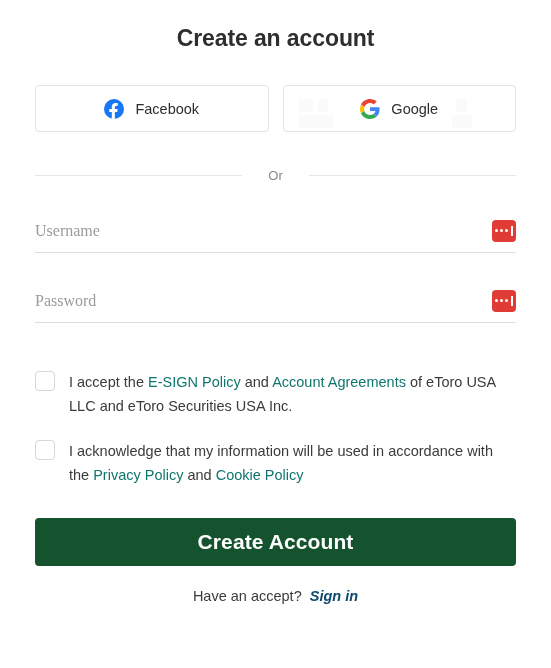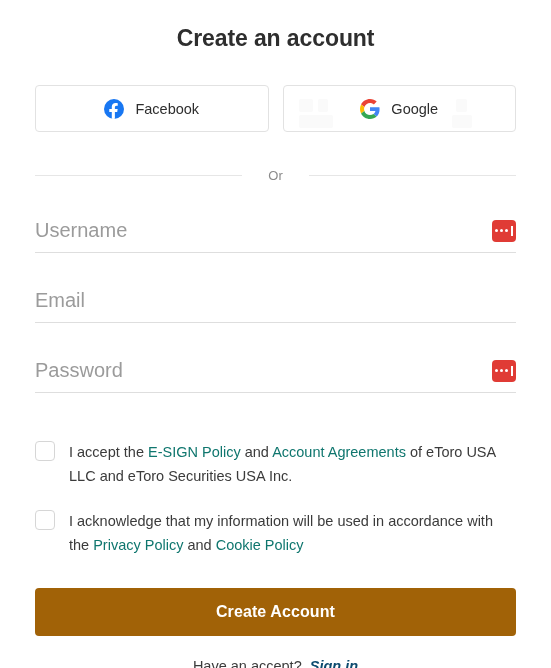--- a/index.html
+++ b/index.html
@@ -101,22 +101,22 @@
     margin-top: 26px;
     border-bottom: 1px solid #dedede;
     height: 43px;
     display: flex;
     align-items: center;
   }
   .field .fld-input {
     border: none;
     outline: none;
     background: transparent;
-    font-family: Liberation Sans, sans-serif;
-    font-size: 20px;
+    font-family: Liberation Serif, serif;
+    font-size: 16px;
     color: #6d28d9;
     width: 100%;
     padding: 0;
     height: 30px;
   }
   .field .fld-input::placeholder {
     color: #9b9b9b;
     opacity: 1;
   }
   .autofill-icon {
@@ -176,26 +176,26 @@
     text-decoration: none;
     cursor: pointer;
   }
 
   
   .submit-btn {
     display: block;
     width: 100%;
     height: 48px;
     margin-top: 31px;
-    background: #a16207;
+    background: #14532d;
     border: none;
     border-radius: 4px;
     color: #ffffff;
     font-family: "Liberation Sans", sans-serif;
-    font-size: 16px;
+    font-size: 21px;
     font-weight: bold;
     cursor: pointer;
     letter-spacing: 0.1px;
   }
 
   
   .footer {
     text-align: center;
     margin-top: 22px;
     font-size: 14.5px;
@@ -256,23 +256,20 @@
   <div class="field">
     <input class="fld-input" type="text" value="" placeholder="Username" style="">
     <span class="autofill-icon">
       <span class="dot"></span>
       <span class="dot"></span>
       <span class="dot"></span>
       <span class="caret"></span>
     </span>
   </div>
 
-  <div class="field">
-    <input class="fld-input" type="text" value="" placeholder="Email" style="">
-  </div>
 
   <div class="field">
     <input class="fld-input" type="password" value="" placeholder="Password" style="">
     <span class="autofill-icon">
       <span class="dot"></span>
       <span class="dot"></span>
       <span class="dot"></span>
       <span class="caret"></span>
     </span>
   </div>

